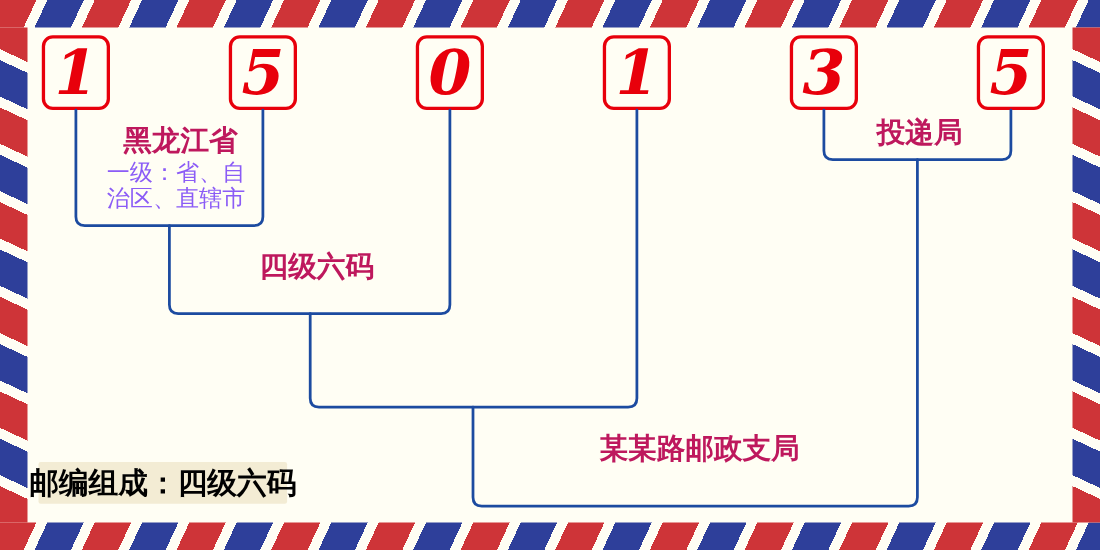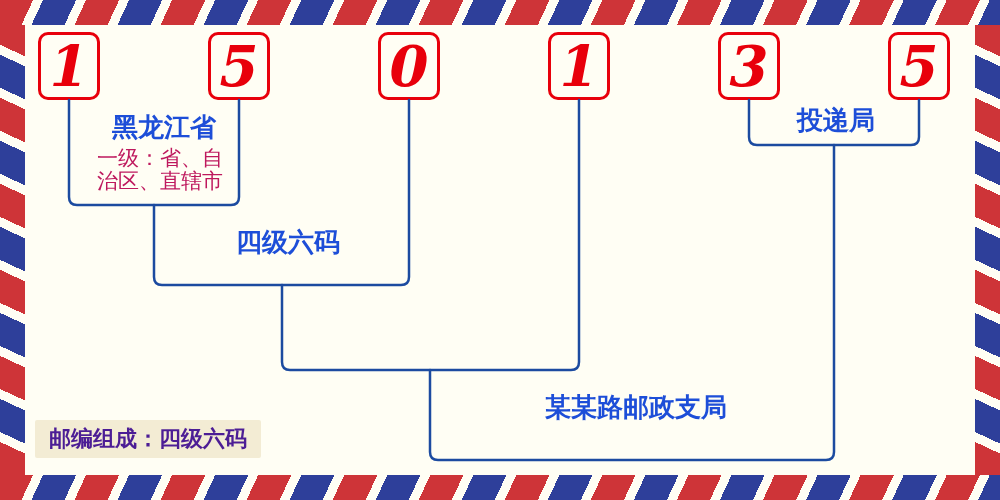--- a/index.html
+++ b/index.html
@@ -38,35 +38,35 @@
   .digit {
     font-family:"DejaVu Serif","Liberation Serif",serif;
     font-style:italic; font-weight:bold;
     font-size:56px; color:#e8000b; line-height:1;
   }
 
   svg.lines { position:absolute; left:0; top:0; }
 
   .lvl-name {
     position:absolute; transform:translateX(-50%);
-    color:#1d4ed8; font-weight:bold; font-size:26px;
+    color:#be185d; font-weight:bold; font-size:26px;
     white-space:nowrap; line-height:1.1;
   }
   .lvl-desc {
     position:absolute; transform:translateX(-50%);
-    color:#be185d; font-size:21px;
+    color:#8b5cf6; font-size:21px;
     white-space:nowrap; line-height:1.1;
   }
   .footer-badge {
     position:absolute; left:35px; top:420px; width:226px; height:38px;
     background:#f3ecd4; border-radius:2px;
     display:flex; align-items:center; justify-content:center;
   }
   .footer-badge span {
-    color:#4c1d95; font-size:22px; font-weight:bold; white-space:nowrap;
+    color:#000000; font-size:27px; font-weight:bold; white-space:nowrap;
   }
 </style>
 </head>
 <body>
 
 <div id="app">
 
   <div class="stripe h top"></div>
   <div class="stripe h bottom"></div>
   <div class="stripe v left"></div>

